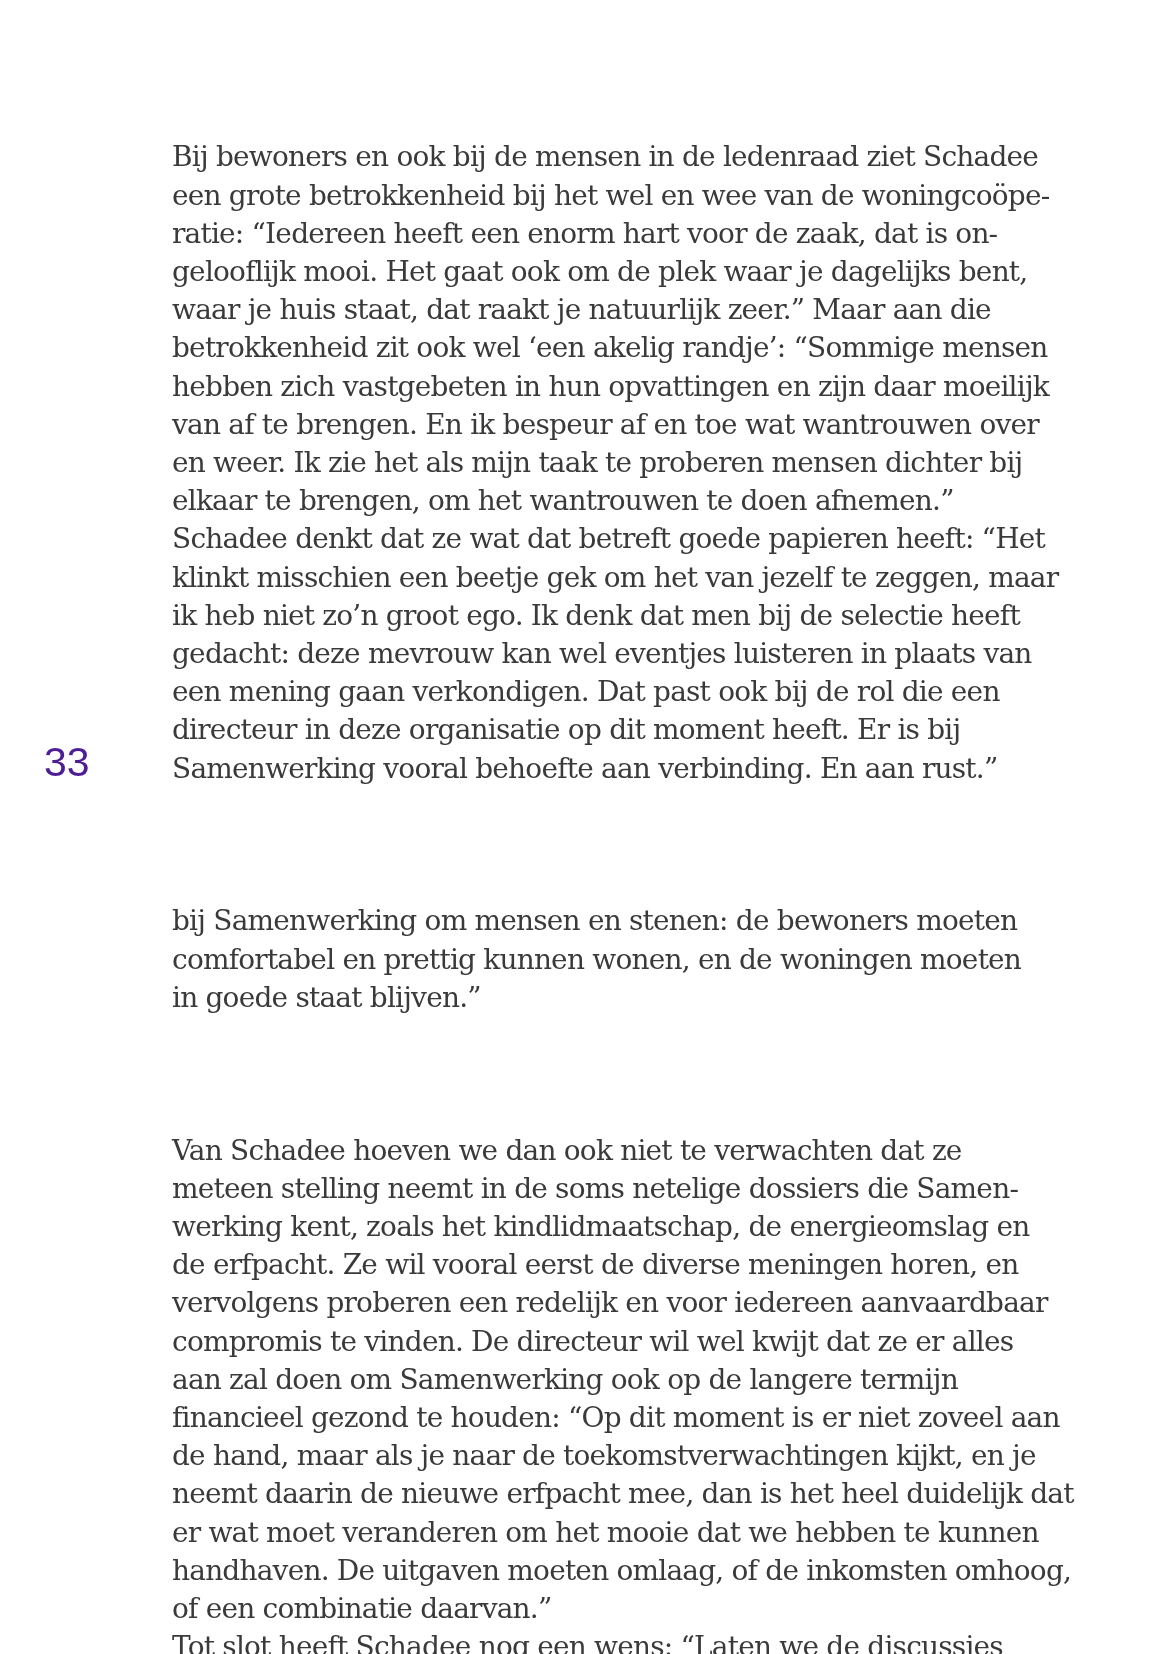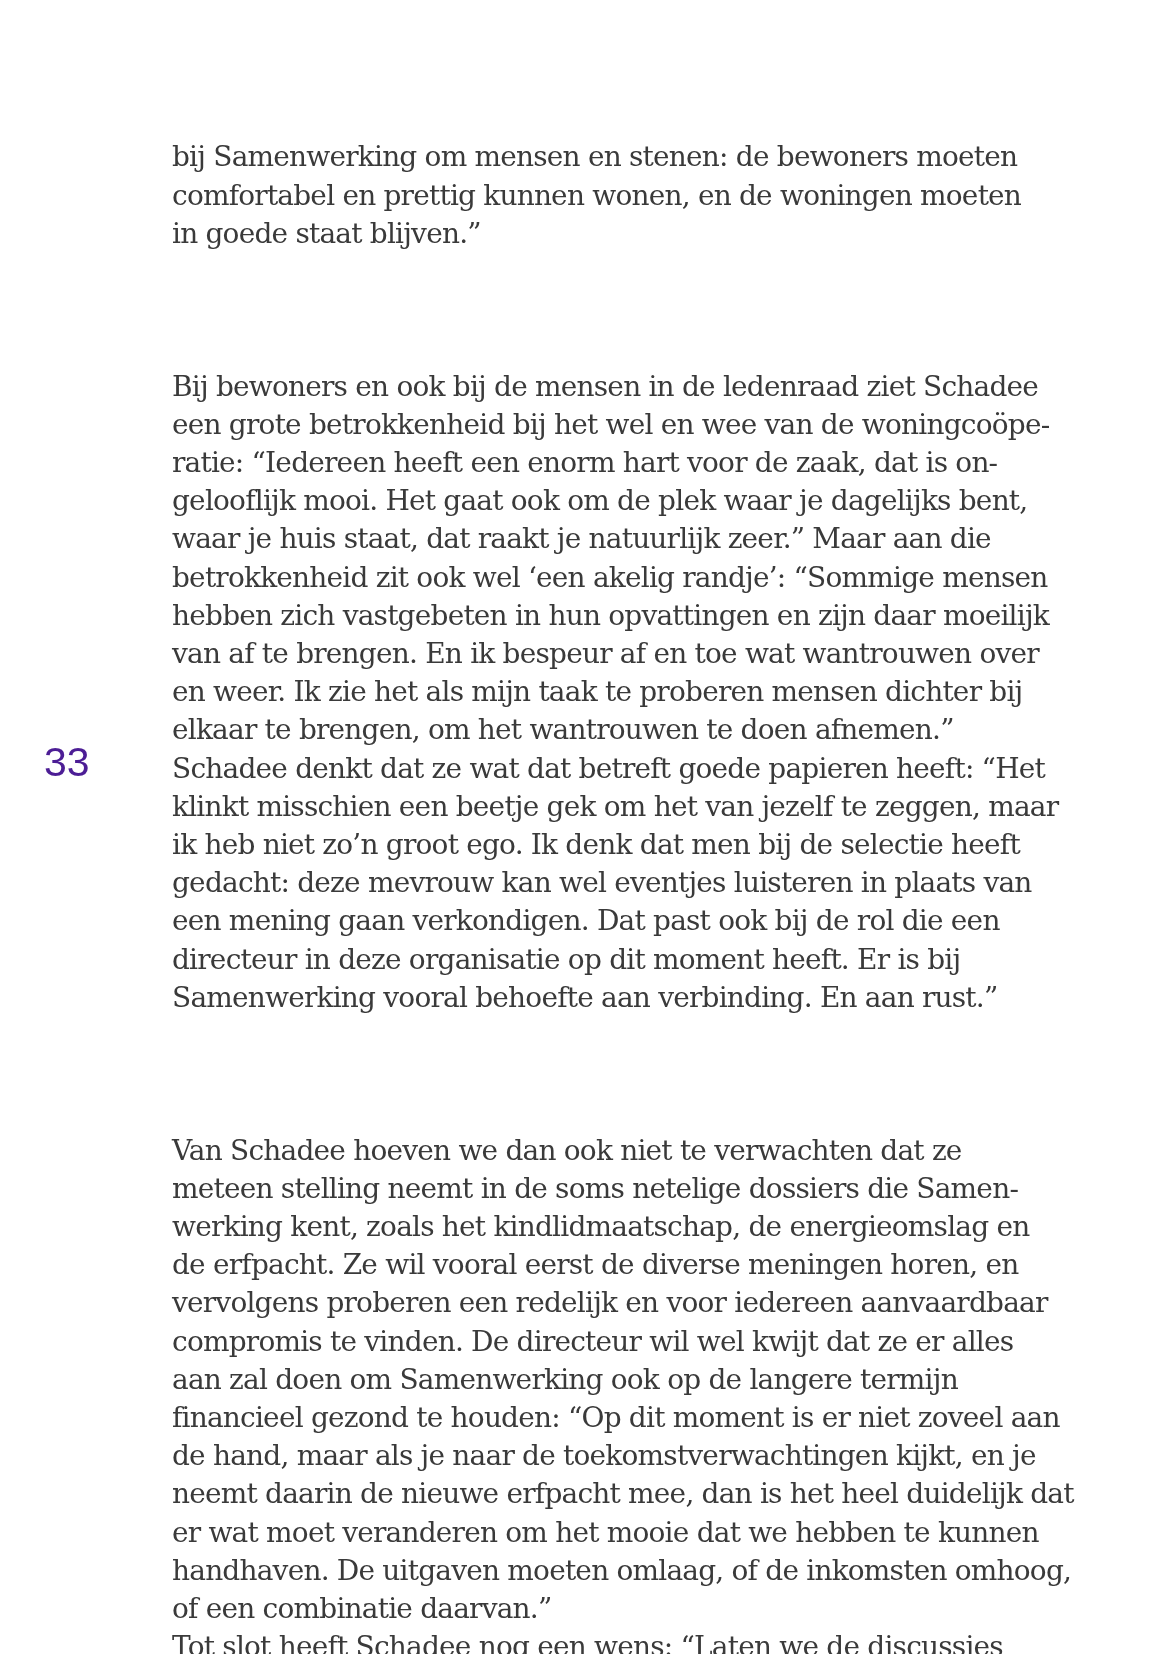--- a/index.html
+++ b/index.html
@@ -42,40 +42,40 @@
     line-height: 36px;
     color: #4c1d95;
   }
 </style>
 </head>
 <body>
 
 <div class="page">
   <div class="page-number">33</div>
   <div class="text-column">
-    <p class="para">bij Samenwerking om mensen en stenen: de bewoners moeten
-comfortabel en prettig kunnen wonen, en de woningen moeten
-in goede staat blijven.”</p>
     <p class="para">Bij bewoners en ook bij de mensen in de ledenraad ziet Schadee
 een grote betrokkenheid bij het wel en wee van de woningcoöpe-
 ratie: “Iedereen heeft een enorm hart voor de zaak, dat is on-
 gelooflijk mooi. Het gaat ook om de plek waar je dagelijks bent,
 waar je huis staat, dat raakt je natuurlijk zeer.” Maar aan die
 betrokkenheid zit ook wel ‘een akelig randje’: “Sommige mensen
 hebben zich vastgebeten in hun opvattingen en zijn daar moeilijk
 van af te brengen. En ik bespeur af en toe wat wantrouwen over
 en weer. Ik zie het als mijn taak te proberen mensen dichter bij
 elkaar te brengen, om het wantrouwen te doen afnemen.”
 Schadee denkt dat ze wat dat betreft goede papieren heeft: “Het
 klinkt misschien een beetje gek om het van jezelf te zeggen, maar
 ik heb niet zo’n groot ego. Ik denk dat men bij de selectie heeft
 gedacht: deze mevrouw kan wel eventjes luisteren in plaats van
 een mening gaan verkondigen. Dat past ook bij de rol die een
 directeur in deze organisatie op dit moment heeft. Er is bij
 Samenwerking vooral behoefte aan verbinding. En aan rust.”</p>
+    <p class="para">bij Samenwerking om mensen en stenen: de bewoners moeten
+comfortabel en prettig kunnen wonen, en de woningen moeten
+in goede staat blijven.”</p>
     <p class="para">Van Schadee hoeven we dan ook niet te verwachten dat ze
 meteen stelling neemt in de soms netelige dossiers die Samen-
 werking kent, zoals het kindlidmaatschap, de energieomslag en
 de erfpacht. Ze wil vooral eerst de diverse meningen horen, en
 vervolgens proberen een redelijk en voor iedereen aanvaardbaar
 compromis te vinden. De directeur wil wel kwijt dat ze er alles
 aan zal doen om Samenwerking ook op de langere termijn
 financieel gezond te houden: “Op dit moment is er niet zoveel aan
 de hand, maar als je naar de toekomstverwachtingen kijkt, en je
 neemt daarin de nieuwe erfpacht mee, dan is het heel duidelijk dat

